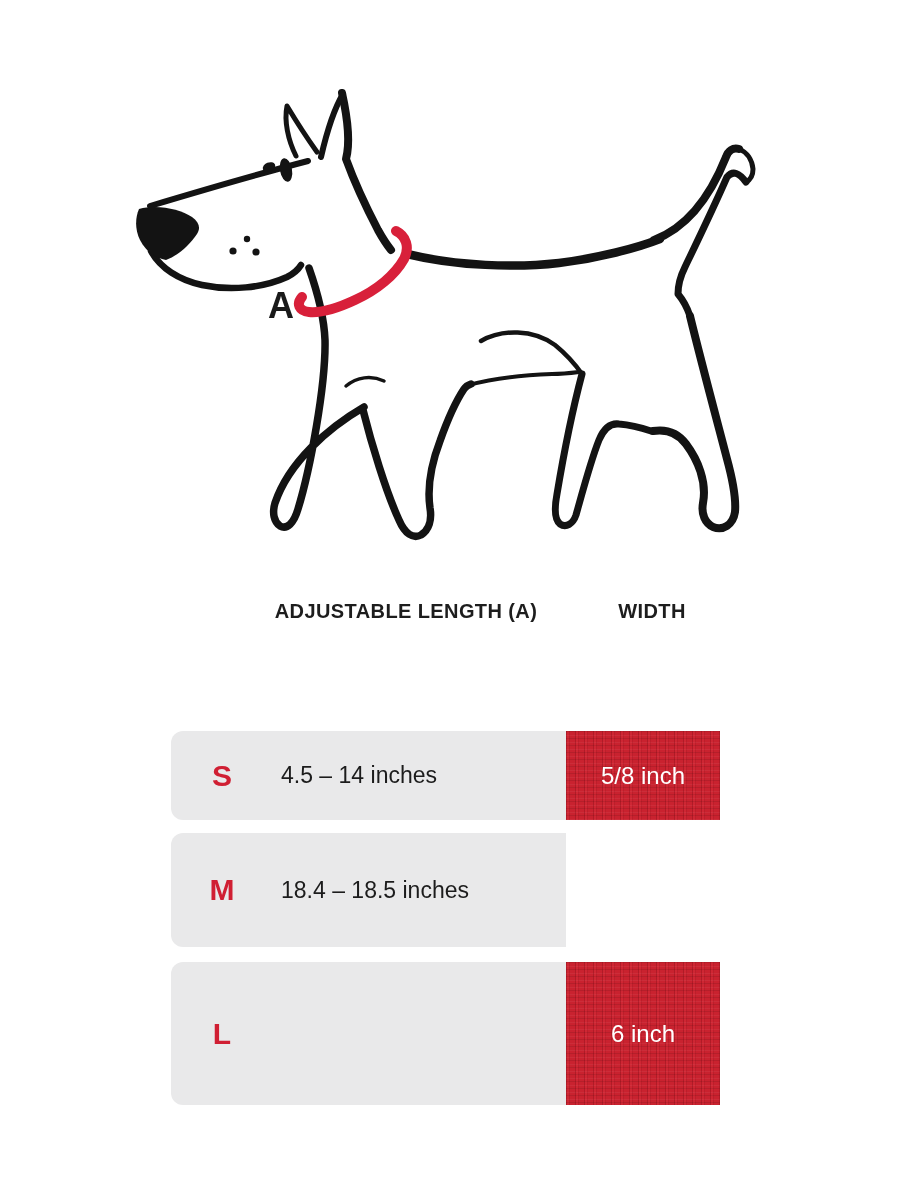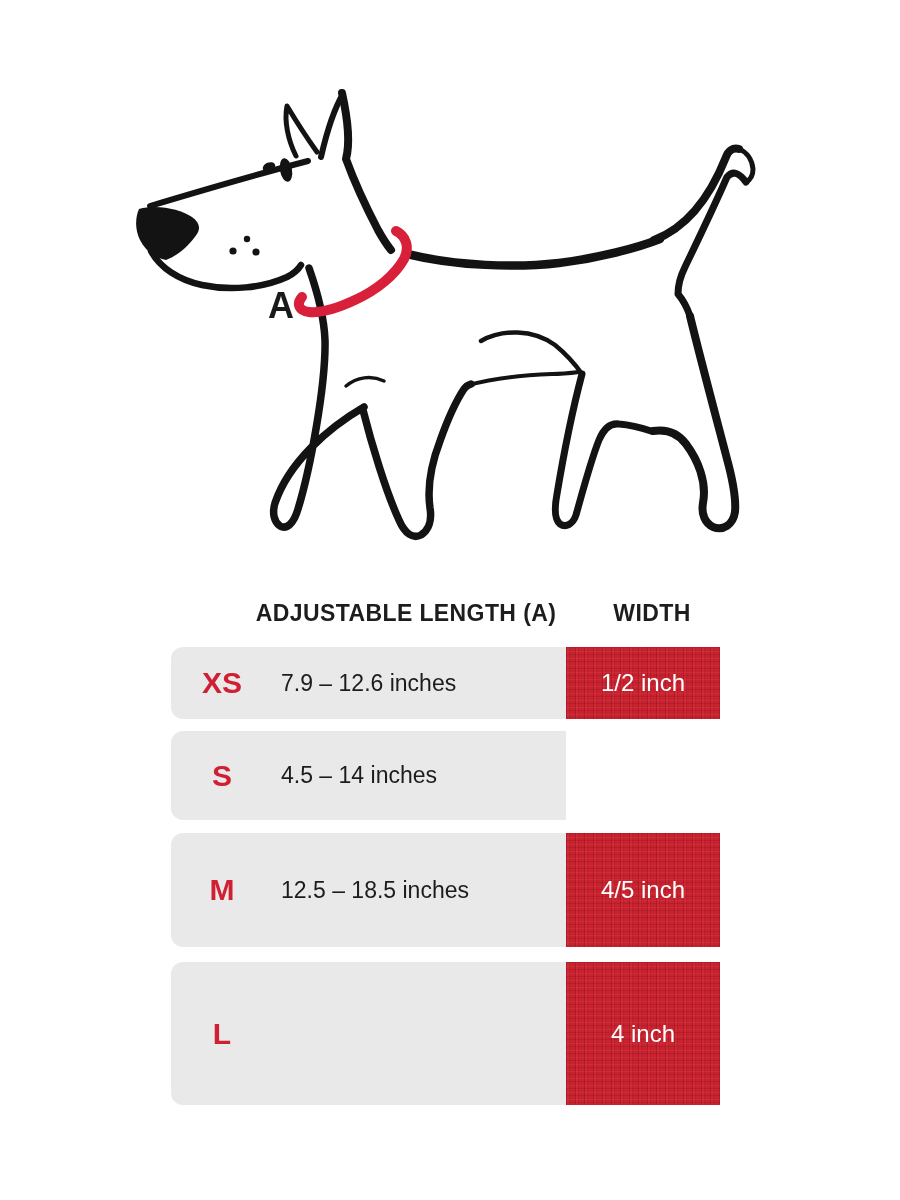--- a/index.html
+++ b/index.html
@@ -5,21 +5,21 @@
   html,body{margin:0;padding:0;background:#ffffff;}
   #page{
     position:relative;width:900px;height:1200px;background:#ffffff;overflow:hidden;
     font-family:"Liberation Sans", sans-serif;
   }
   #dog-svg{position:absolute;left:0;top:0;}
   .stroke{fill:none;stroke:#131313;stroke-linecap:round;stroke-linejoin:round;}
   
   .col-header{
     position:absolute;top:600px;transform:translateX(-50%);
-    font-size:23px;font-weight:bold;color:#1d1d1d;letter-spacing:.4px;white-space:nowrap;
+    font-size:20px;font-weight:bold;color:#1d1d1d;letter-spacing:.4px;white-space:nowrap;
   }
   #hdr-length{left:406px;}
   #hdr-width{left:652px;}
   
   .size-row{position:absolute;left:171px;width:549px;display:flex;}
   .row-xs{top:647px;height:72px;}
   .row-s {top:731px;height:89px;}
   .row-m {top:833px;height:114px;}
   .row-l {top:962px;height:143px;}
   .row-left{
@@ -91,49 +91,40 @@
     <circle cx="256" cy="252" r="3.6" fill="#131313"></circle>
 
     <path fill="none" stroke="#d8203a" stroke-width="10" stroke-linecap="round" d="M 396 231 C 406 236, 410 247, 404 259 C 395 275, 377 290, 355 300 C 338 308, 320 313, 309 312 C 299 311, 296 304, 302 297"></path>
 
     <text x="281" y="318" text-anchor="middle" font-family="Liberation Sans, sans-serif" font-size="36" font-weight="bold" fill="#1a1a1a">A</text>
   </svg>
 
   <div class="col-header" id="hdr-length">ADJUSTABLE LENGTH (A)</div>
   <div class="col-header" id="hdr-width">WIDTH</div>
 
-  <div class="size-row row-xs">
-    <div class="row-left">
-      <span class="size-label">XS</span>
-      <span class="length-range">7.9 – 12.6 inches</span>
-    </div>
-    <div class="width-swatch">
-      <span class="width-label">1/2 inch</span>
-    </div>
-  </div>
 
   <div class="size-row row-s">
     <div class="row-left">
       <span class="size-label">S</span>
       <span class="length-range">4.5 – 14 inches</span>
     </div>
+    <div class="width-swatch">
+      <span class="width-label">5/8 inch</span>
+    </div>
   </div>
 
   <div class="size-row row-m">
     <div class="row-left">
       <span class="size-label">M</span>
-      <span class="length-range">12.5 – 18.5 inches</span>
-    </div>
-    <div class="width-swatch">
-      <span class="width-label">4/5 inch</span>
+      <span class="length-range">18.4 – 18.5 inches</span>
     </div>
   </div>
 
   <div class="size-row row-l">
     <div class="row-left">
       <span class="size-label">L</span>
     </div>
     <div class="width-swatch">
-      <span class="width-label">4 inch</span>
+      <span class="width-label">6 inch</span>
     </div>
   </div>
 
 </div>
 
 </body></html>

